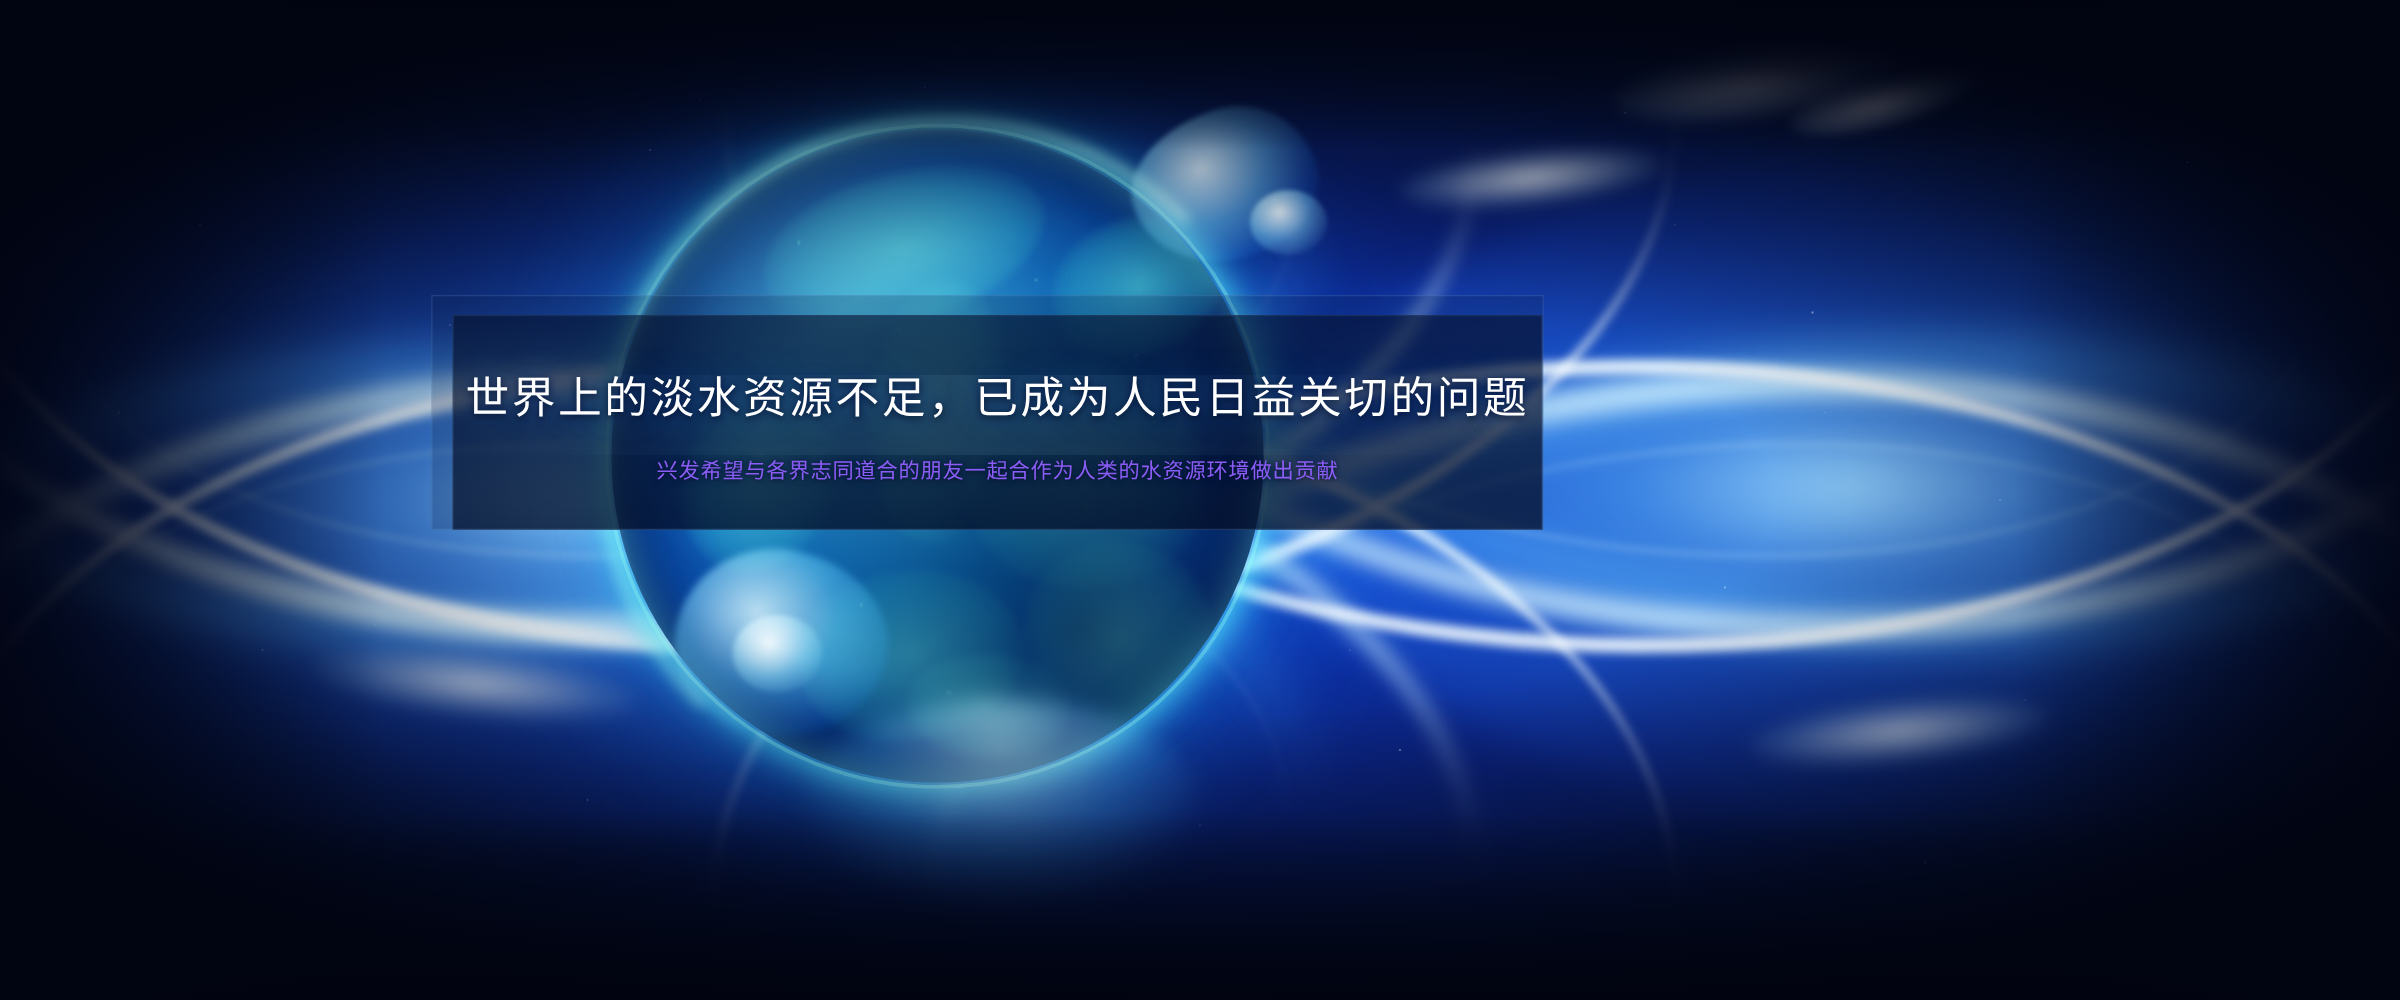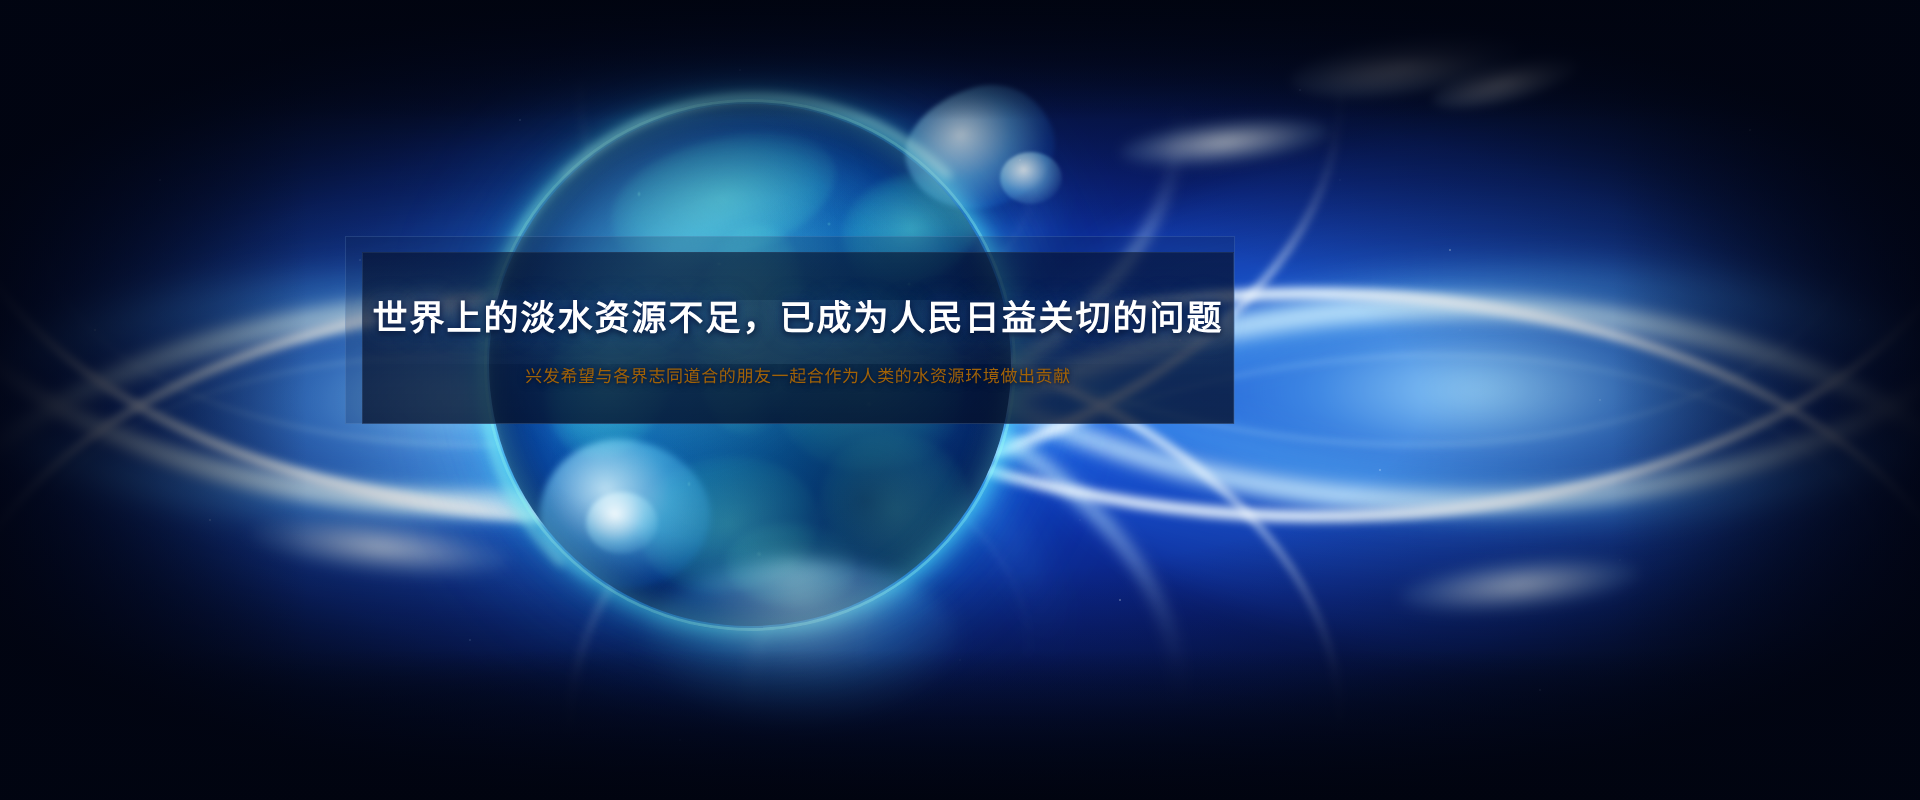--- a/index.html
+++ b/index.html
@@ -445,36 +445,36 @@
     flex-direction: column;
     align-items: center;
     justify-content: center;
     gap: 22px;
     box-sizing: border-box;
   }
 
   .headline {
     margin: 0;
     font-size: 35px;
-    font-weight: bold;
+    font-weight: normal;
     letter-spacing: 2px;
     color: #ffffff;
     white-space: nowrap;
     text-shadow:
       0 0 10px rgba(10,40,110,.9),
       0 2px 6px rgba(0,0,0,.75),
       0 0 26px rgba(70,160,255,.35);
   }
 
   .subline {
     margin: 0;
     font-size: 17px;
     font-weight: normal;
     letter-spacing: .6px;
-    color: #a16207;
+    color: #8b5cf6;
     white-space: nowrap;
     text-shadow:
       0 0 8px rgba(8,30,90,.9),
       0 1px 4px rgba(0,0,0,.7);
   }
 
   
   .panel-sheen {
     position: absolute;
     left: 345px;

